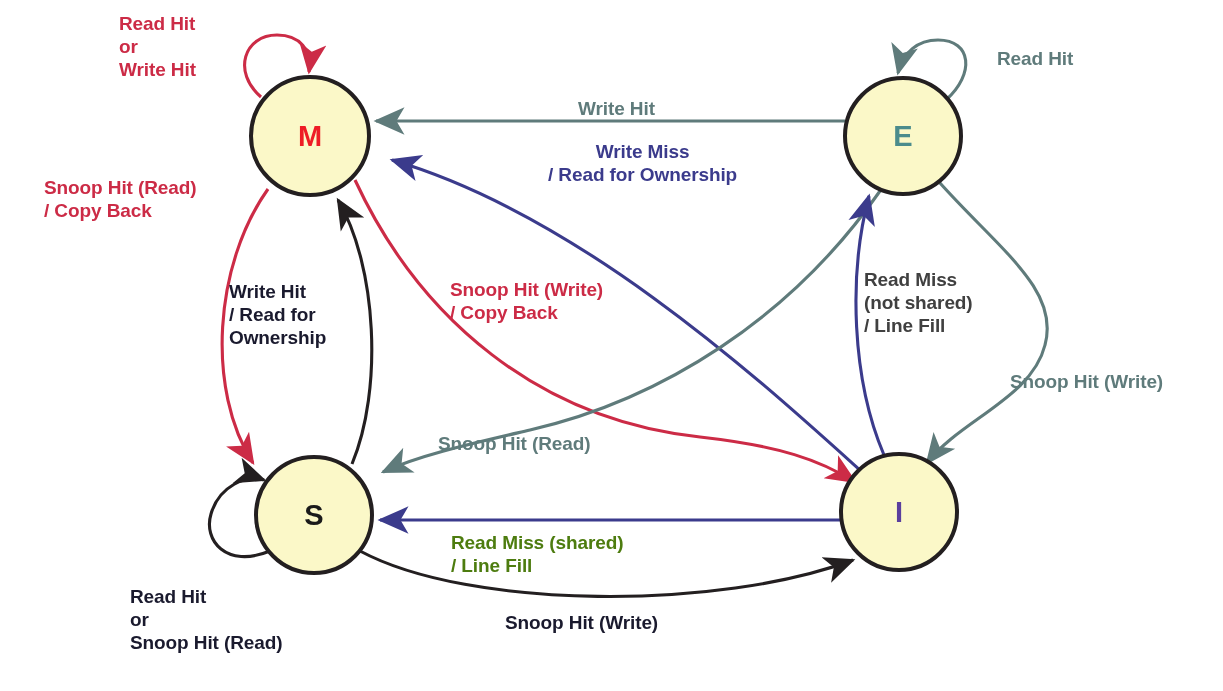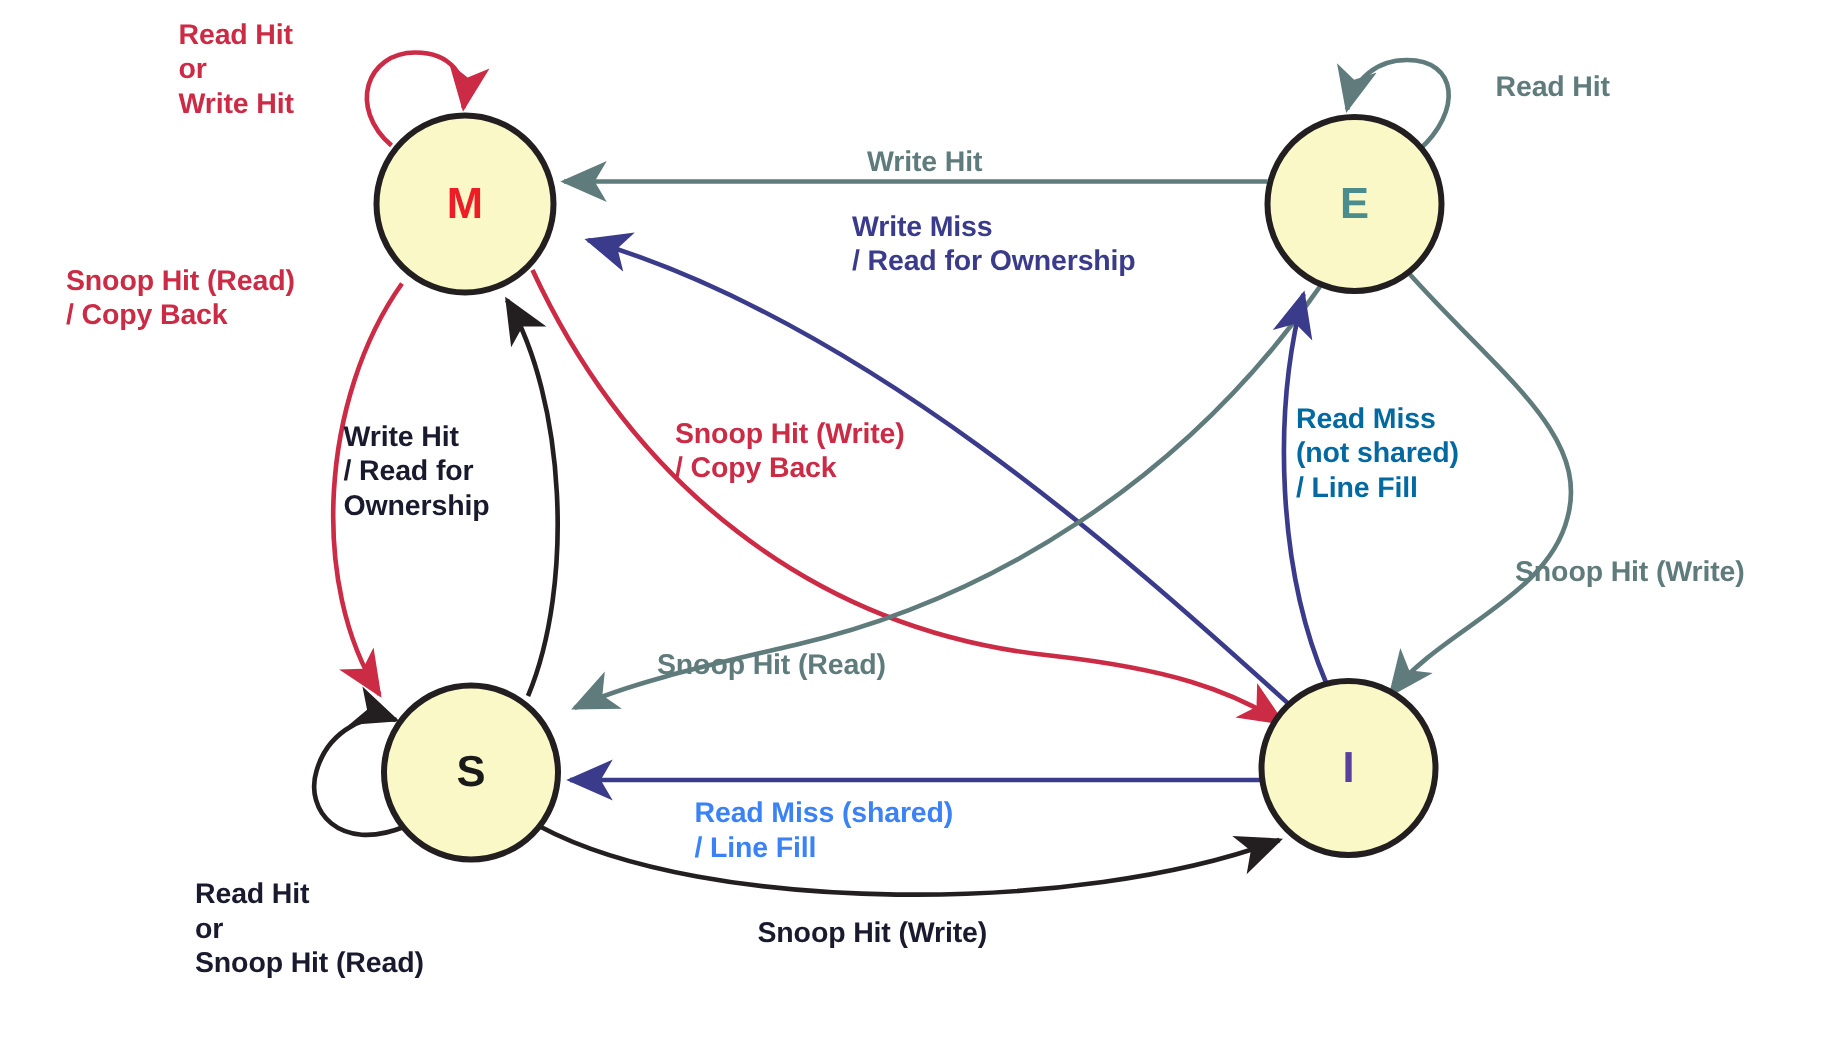--- a/index.html
+++ b/index.html
@@ -115,34 +115,34 @@
 
   <div class="edge-label" style="left:229px; top:280px; color:#1a1a2e;">Write Hit
 / Read for
 Ownership</div>
 
   <div class="edge-label" style="left:450px; top:278px; color:#cc2b46;">Snoop Hit (Write)
 / Copy Back</div>
 
   <div class="edge-label" style="left:578px; top:97px; color:#5f7b7b;">Write Hit</div>
 
-  <div class="edge-label" style="left:568px; top:140px; color:#3b3b8c;">Write Miss
+  <div class="edge-label" style="left:548px; top:140px; color:#3b3b8c;text-align:center;">Write Miss
 / Read for Ownership</div>
 
   <div class="edge-label" style="left:997px; top:47px; color:#5f7b7b;">Read Hit</div>
 
-  <div class="edge-label" style="left:864px; top:268px; color:#0369a1;">Read Miss
+  <div class="edge-label" style="left:864px; top:268px; color:#404040;">Read Miss
 (not shared)
 / Line Fill</div>
 
   <div class="edge-label" style="left:1010px; top:370px; color:#5f7b7b;">Snoop Hit (Write)</div>
 
   <div class="edge-label" style="left:438px; top:432px; color:#5f7b7b;">Snoop Hit (Read)</div>
 
-  <div class="edge-label" style="left:451px; top:531px; color:#3b82f6;margin-left:12px;">Read Miss (shared)
+  <div class="edge-label" style="left:451px; top:531px; color:#4d7c0f;">Read Miss (shared)
 / Line Fill</div>
 
   <div class="edge-label" style="left:505px; top:611px; color:#1a1a2e;">Snoop Hit (Write)</div>
 
   <div class="edge-label" style="left:130px; top:585px; color:#1a1a2e;">Read Hit
 or
 Snoop Hit (Read)</div>
 
 </div>
 

